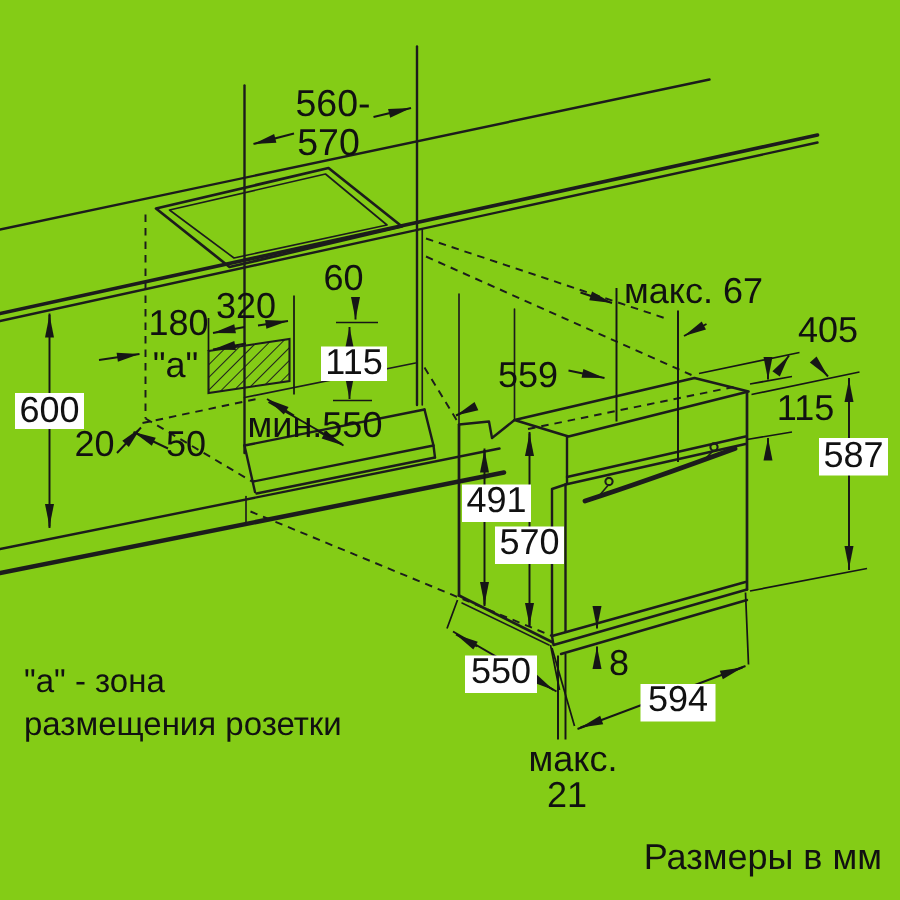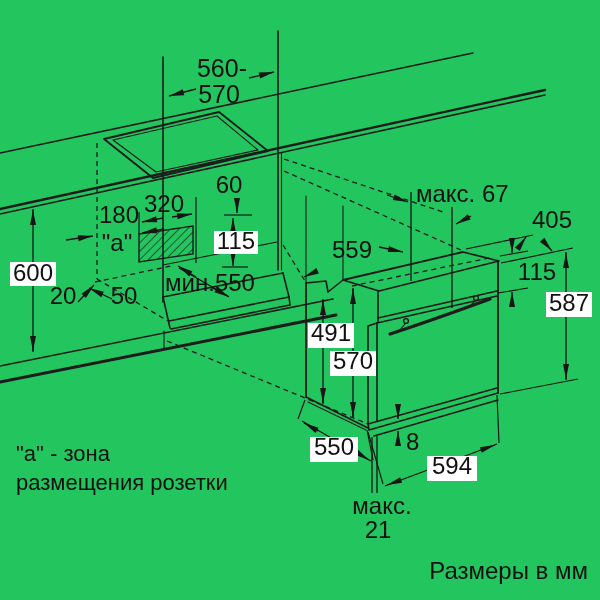--- a/index.html
+++ b/index.html
@@ -1,16 +1,16 @@
 <!DOCTYPE html>
 <html><head>
 <meta charset="utf-8">
 <style>
   html,body{margin:0;padding:0;background:#ffffff;}
-  .stage{width:600px;height:600px;background:#22c55e;position:relative;overflow:hidden;}
+  .stage{width:600px;height:600px;background:#84cc16;position:relative;overflow:hidden;}
   svg{display:block;}
   .ln{stroke:#1c1c1c;fill:none;stroke-width:1.6;stroke-linecap:round;stroke-linejoin:round;}
   .w1{stroke-width:1.1;}
   .w24{stroke-width:2.4;}
   .w3{stroke-width:3;}
   .w18{stroke-width:1.8;}
   .dash{stroke:#1c1c1c;fill:none;stroke-width:1.3;stroke-dasharray:5 4;}
   .dim{stroke:#161616;fill:none;stroke-width:1.3;}
   .tick{stroke:#161616;fill:none;stroke-width:1.15;}
   .t{font-family:"Liberation Sans",sans-serif;font-size:24px;fill:#111;}

